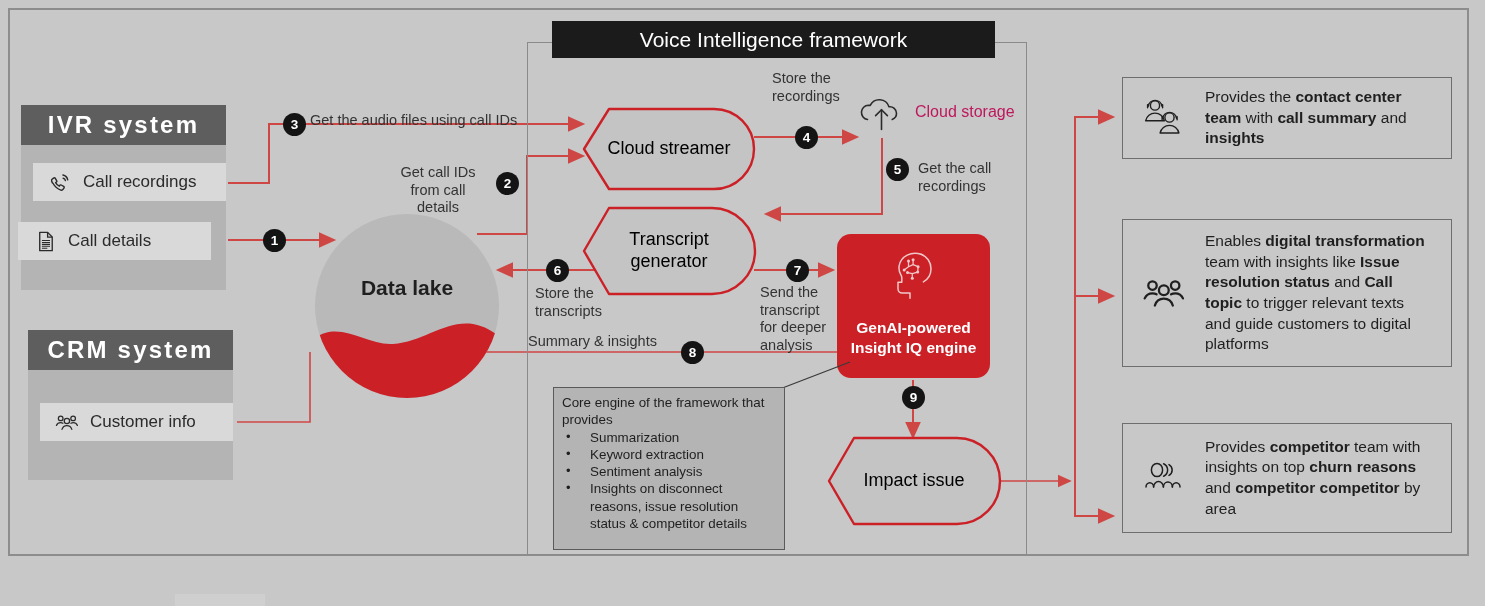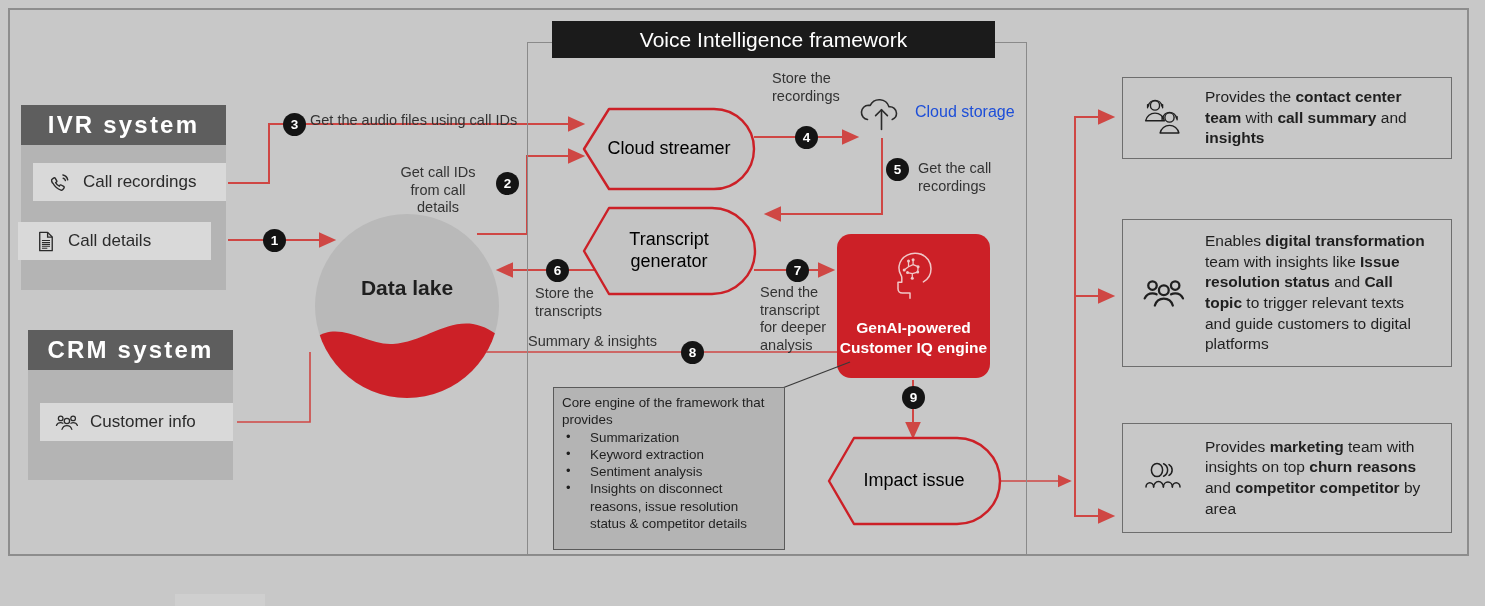--- a/index.html
+++ b/index.html
@@ -36,21 +36,21 @@
   #data-lake .dl-label{position:absolute;left:0;top:62px;width:184px;text-align:center;
     font-size:21px;font-weight:700;color:#1f1f1f;z-index:3;}
 
   #genai-engine{position:absolute;left:837px;top:234px;width:153px;height:144px;
     background:#cc2027;border-radius:14px;display:flex;flex-direction:column;
     align-items:center;justify-content:flex-start;padding-top:14px;box-sizing:border-box;}
   #genai-engine .ge-text{color:#ffffff;font-size:15.5px;font-weight:700;text-align:center;
     line-height:1.3;margin-top:10px;}
 
   #cloud-storage-icon{position:absolute;left:855px;top:95px;width:54px;height:40px;}
-  #cloud-storage-label{position:absolute;left:915px;top:103px;font-size:16px;color:#1d4ed8;white-space:nowrap;}
+  #cloud-storage-label{position:absolute;left:915px;top:103px;font-size:16px;color:#be185d;white-space:nowrap;}
 
   
   #core-callout{position:absolute;left:553px;top:387px;width:232px;height:163px;
     background:#b4b4b4;border:1.5px solid #5a5a5a;box-sizing:border-box;padding:6px 8px 4px 8px;
     font-size:13.4px;color:#1f1f1f;line-height:1.29;}
   #core-callout ul{margin:0;padding:0;list-style:none;}
   #core-callout li{position:relative;padding-left:28px;}
   #core-callout li:before{content:"\2022";position:absolute;left:4px;top:0;font-size:13px;}
 
   
@@ -218,21 +218,21 @@
             <circle cx="16.2" cy="21.9" r="1.5"></circle>
           <circle cx="25.1" cy="11.8" r="1.5"></circle>
             <circle cx="30.1" cy="18.7" r="1.5"></circle>
           <circle cx="29.7" cy="24.1" r="1.5"></circle>
             <circle cx="19.5" cy="24.6" r="1.5"></circle>
           <circle cx="24.3" cy="30.3" r="1.5"></circle>
         </g>
       </svg>
     </span>
     <span class="ge-text" style="white-space:pre-line;">GenAI-powered
-Customer IQ engine</span>
+Insight IQ engine</span>
   </div>
 
   <svg style="position:absolute;left:770px;top:360px;width:90px;height:40px;">
     <path d="M2,32 L80,2" stroke="#3a3a3a" stroke-width="1.3" fill="none"></path>
   </svg>
   <div id="core-callout">
     <div>Core engine of the framework that provides</div>
     <ul>
       <li>Summarization</li>
       <li>Keyword extraction</li>
@@ -276,21 +276,21 @@
       <svg width="50" height="42" viewBox="0 0 50 42" fill="none" stroke="#1f1f1f" stroke-width="1.5">
         <ellipse cx="18" cy="13" rx="5.6" ry="6.6"></ellipse>
         <path d="M24.6 6.8a6.8 6.8 0 0 1 0 12.4" stroke-linecap="round"></path>
         <path d="M30 7.6a6.2 6.2 0 0 1 0 10.8" stroke-linecap="round"></path>
         <path d="M7 30c0-2.4 1.7-4.3 3.8-4.3S14.6 27.6 14.6 30" stroke-linecap="round"></path>
         <path d="M14.6 30c0-3 2.2-5.4 4.9-5.4s4.9 2.4 4.9 5.4" stroke-linecap="round"></path>
         <path d="M24.4 30c0-2.8 2-5 4.5-5s4.5 2.2 4.5 5" stroke-linecap="round"></path>
         <path d="M33.4 30c0-2.4 1.7-4.3 3.8-4.3S41 27.6 41 30" stroke-linecap="round"></path>
       </svg>
     </span>
-    <span class="otext">Provides <b>marketing</b> team with insights on top <b>churn reasons</b> and <b>competitor competitor</b> by area</span>
+    <span class="otext">Provides <b>competitor</b> team with insights on top <b>churn reasons</b> and <b>competitor competitor</b> by area</span>
   </div>
 
   <div class="ctext" style="left:310px;top:112px;width:260px;">Get the audio files using call IDs</div>
   <div class="ctext c-center" style="left:382px;top:164px;width:112px;white-space:pre-line;">Get call IDs
 from call
 details</div>
   <div class="ctext" style="left:772px;top:70px;width:90px;white-space:pre-line;">Store the
 recordings</div>
   <div class="ctext" style="left:918px;top:160px;width:95px;white-space:pre-line;">Get the call
 recordings</div>

